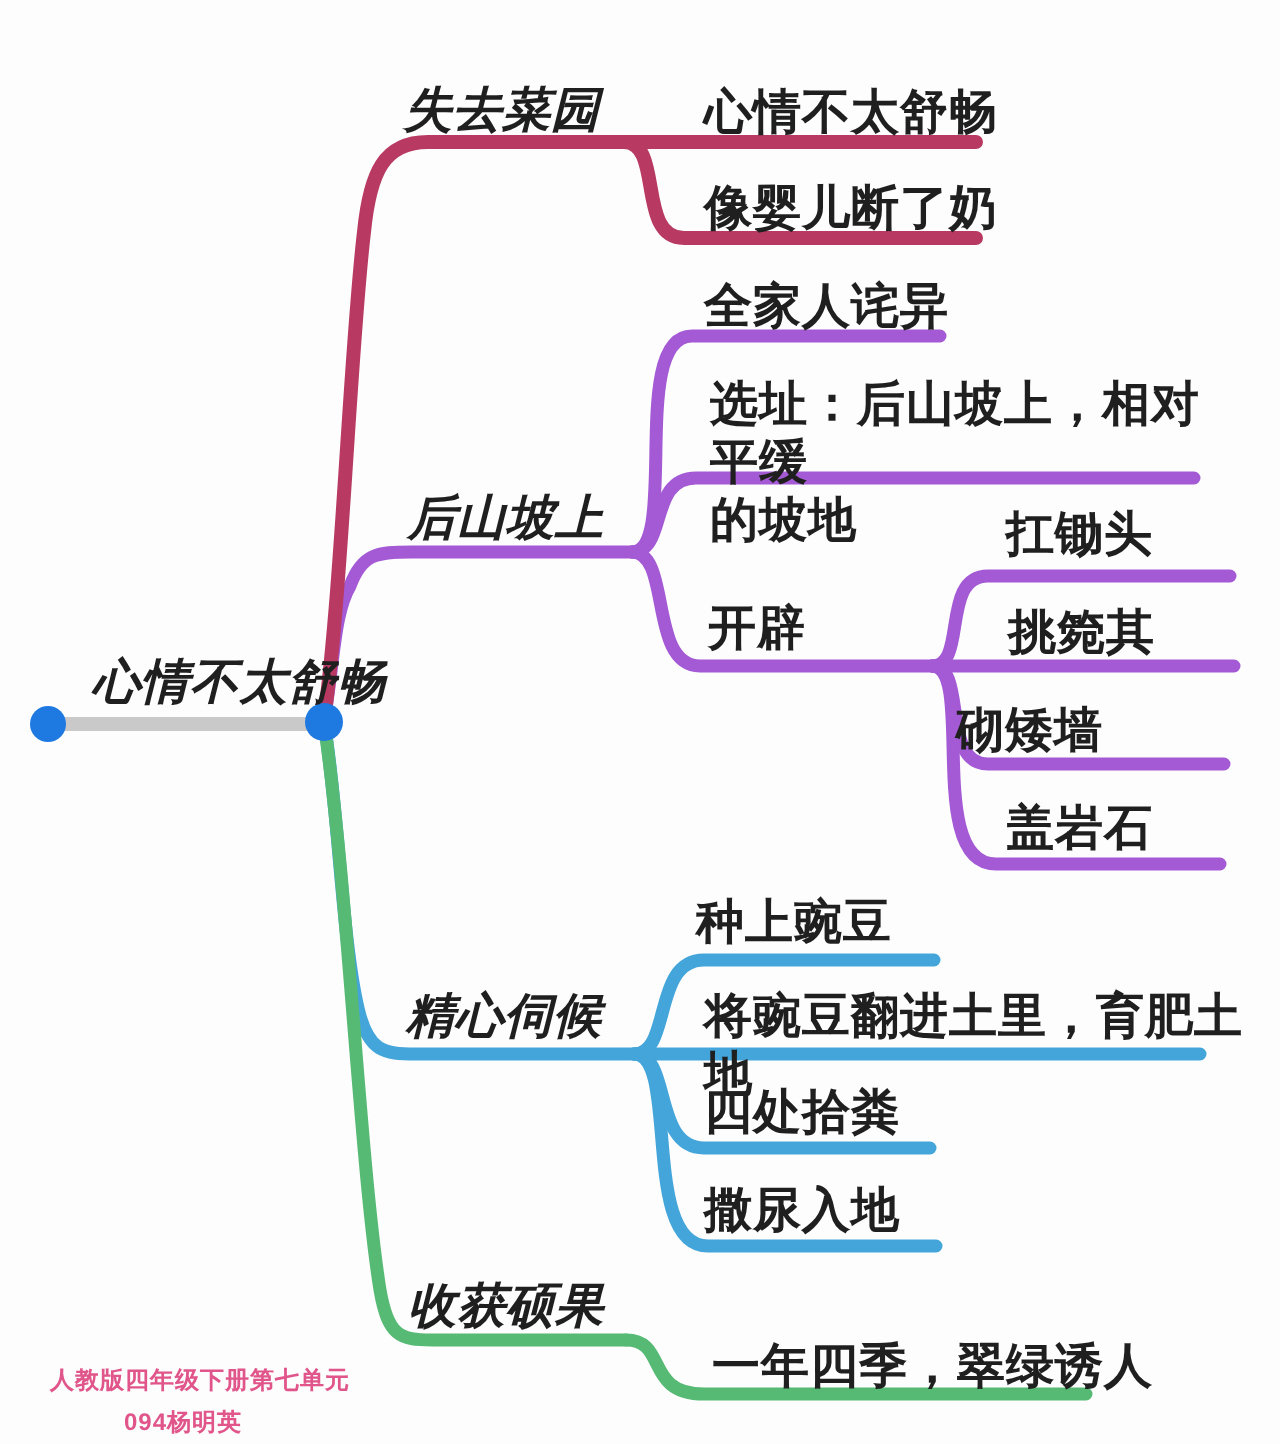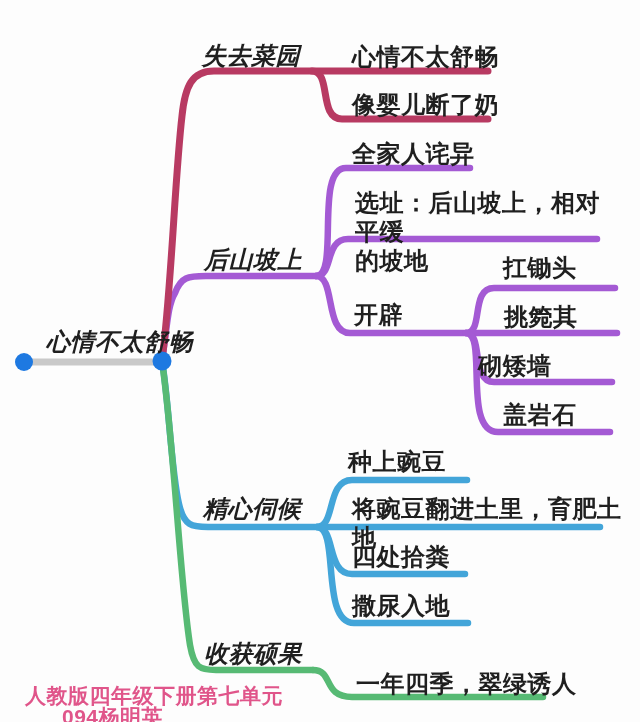--- a/index.html
+++ b/index.html
@@ -30,21 +30,21 @@
     font-weight: bold;
     font-size: 24px;
     line-height: 1.2;
     white-space: pre-line;
     letter-spacing: 0.5px;
   }
   .node.lvl1 { font-size: 24px; font-style: italic; }
   .footer-note {
     position: absolute;
     color: #e0558a;
-    font-size: 21px;
+    font-size: 12px;
     font-weight: bold;
     letter-spacing: 0.5px;
   }
 </style>
 </head>
 <body>
 
 <div class="canvas">
 
   <svg class="map-lines" width="640" height="722" viewBox="0 0 640 722">

